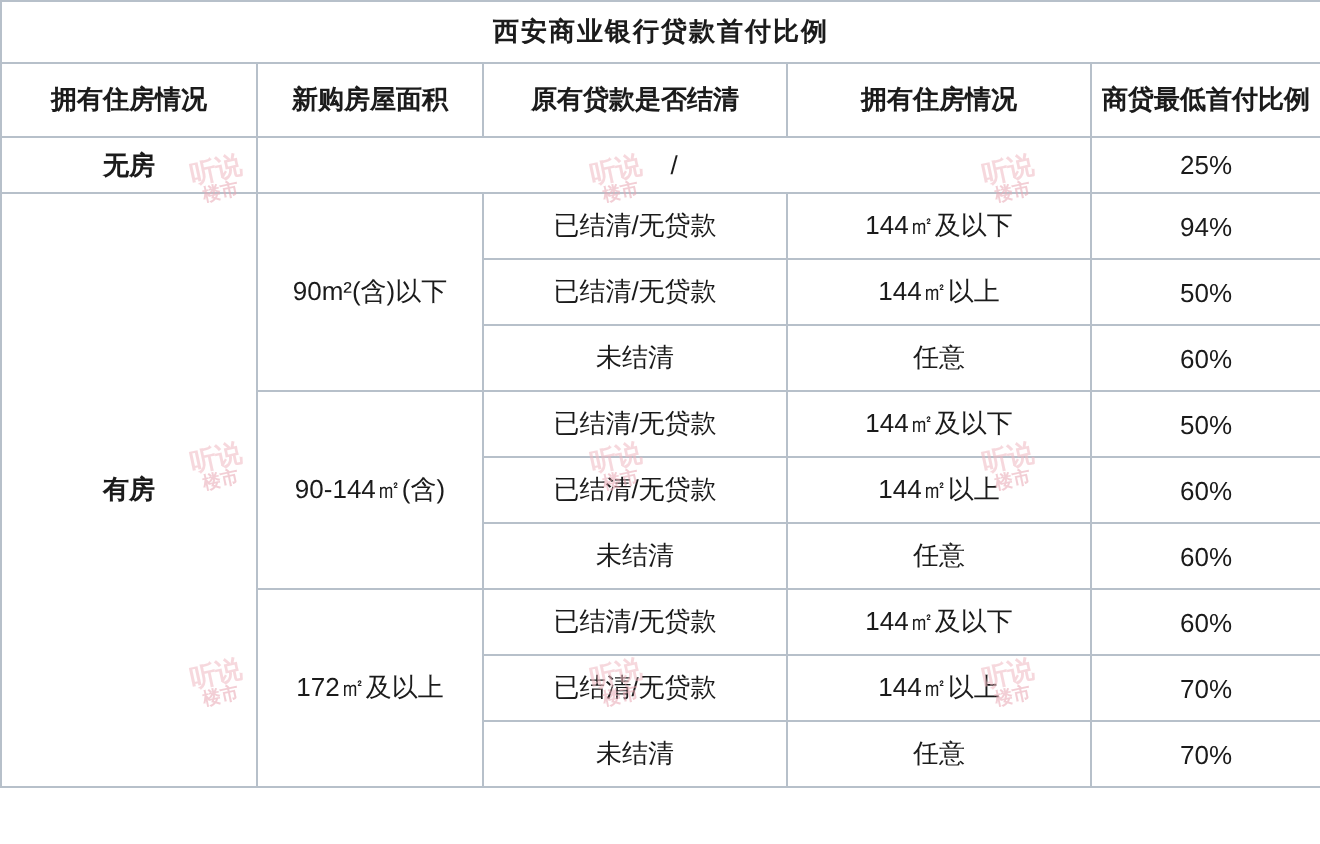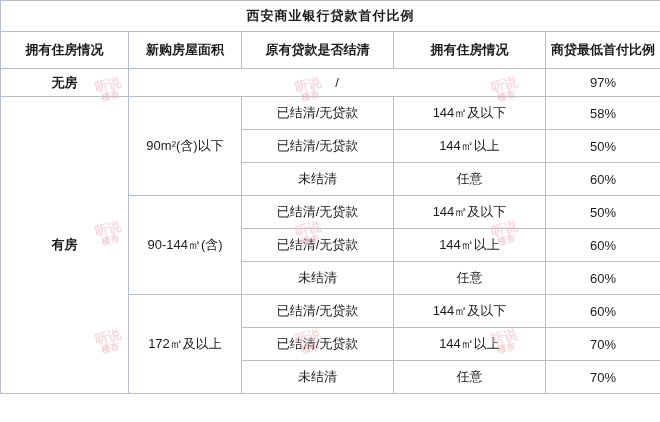--- a/index.html
+++ b/index.html
@@ -141,29 +141,29 @@
         <td>拥有住房情况</td>
         <td>新购房屋面积</td>
         <td>原有贷款是否结清</td>
         <td>拥有住房情况</td>
         <td>商贷最低首付比例</td>
       </tr>
 
       <tr class="h-nofang">
         <td class="rowlabel">无房</td>
         <td class="slash" colspan="3">/</td>
-        <td>97%</td>
+        <td>25%</td>
       </tr>
 
       <tr class="r">
         <td class="rowlabel" rowspan="9">有房</td>
         <td class="area" rowspan="3">90m²(含)以下</td>
         <td>已结清/无贷款</td>
         <td>144㎡及以下</td>
-        <td>58%</td>
+        <td>94%</td>
       </tr>
       <tr class="r">
         <td>已结清/无贷款</td>
         <td>144㎡以上</td>
         <td>50%</td>
       </tr>
       <tr class="r">
         <td>未结清</td>
         <td>任意</td>
         <td>60%</td>

